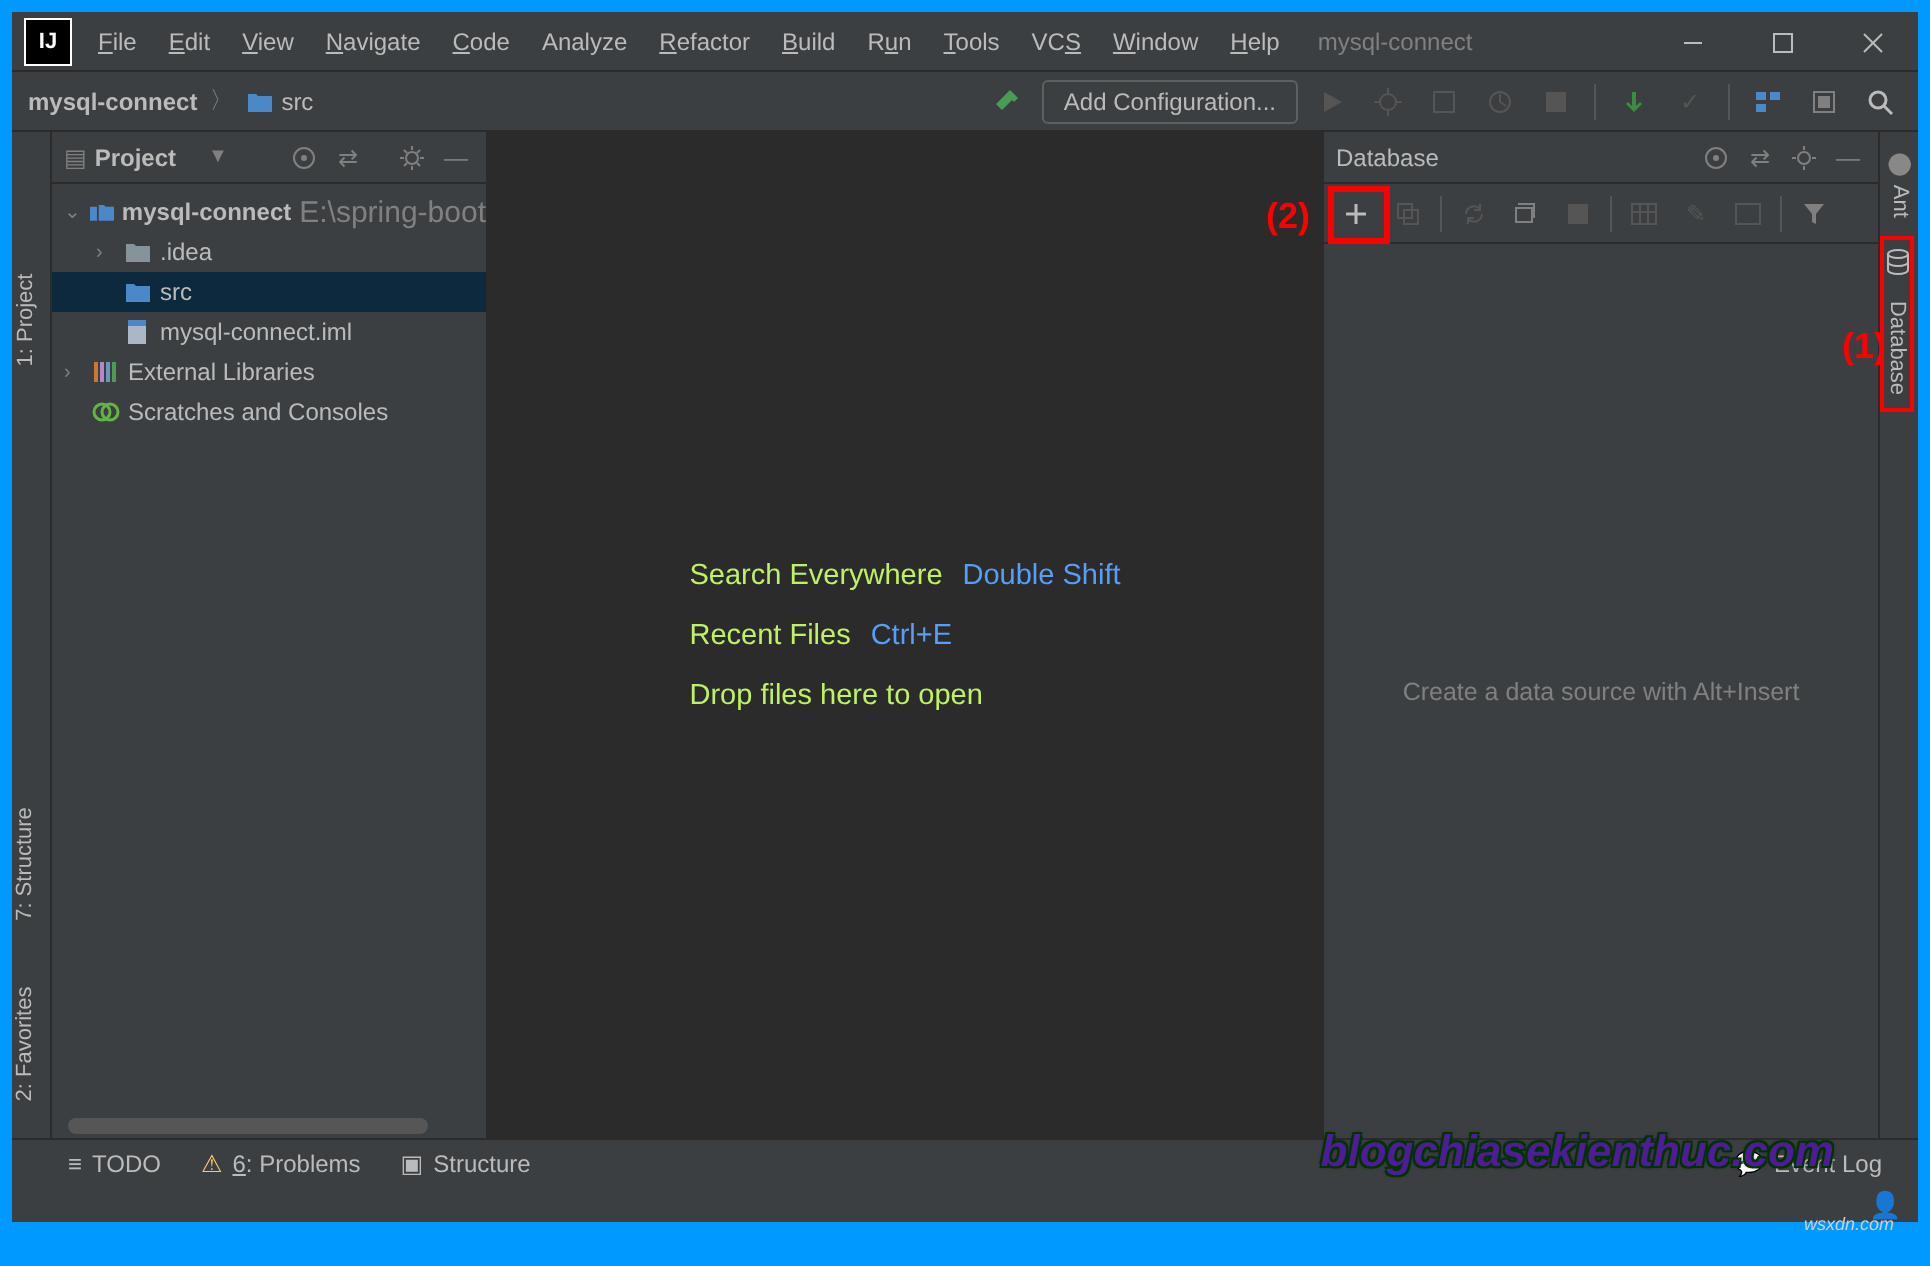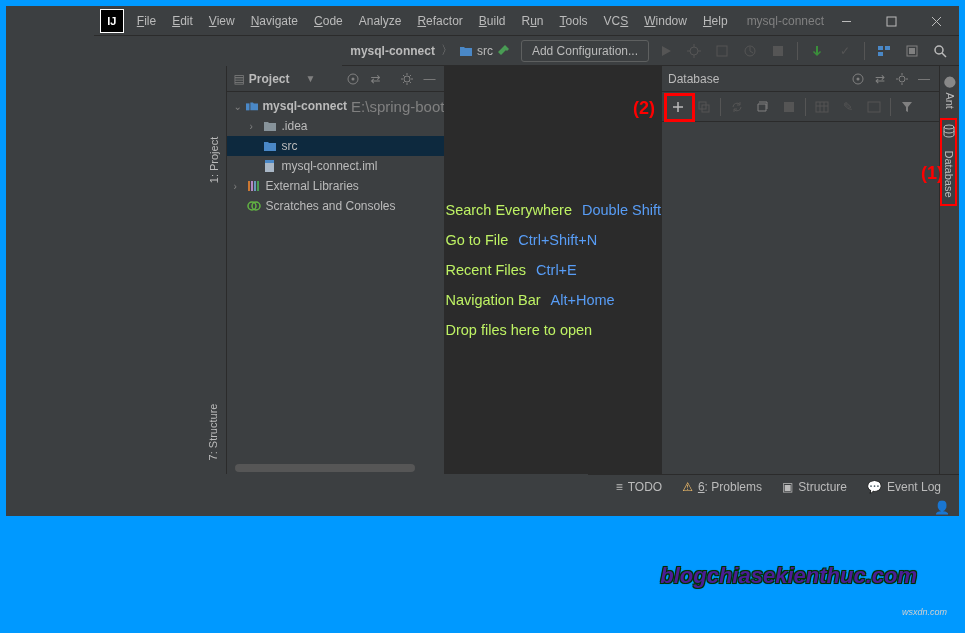--- a/index.html
+++ b/index.html
@@ -1,17 +1,17 @@
 <!DOCTYPE html>
 <html><head>
 <meta charset="utf-8">
 <style>
 * { box-sizing: border-box; margin: 0; padding: 0; font-family: "Segoe UI", Arial, sans-serif; }
 body { background: #0099ff; width: 965px; height: 633px; overflow: hidden; position: relative; }
-.window { position: absolute; left: 6px; top: 6px; width: 953px; height: 510px; background: #3c3f41; display: flex; flex-direction: column; color: #bbbbbb; font-size: 12px; align-items: flex-end; }
+.window { position: absolute; left: 6px; top: 6px; width: 953px; height: 605px; background: #3c3f41; display: flex; flex-direction: column; color: #bbbbbb; font-size: 12px; }
 .titlebar { height: 30px; background: #3c3f41; display: flex; align-items: stretch; border-bottom: 1px solid #2b2b2b; }
 .app-icon { width: 24px; height: 24px; background: #000; color: #fff; font-weight: bold; font-size: 11px; display:flex; align-items:center; justify-content:center; margin:3px 6px 3px 6px; border:1px solid #fff; }
 .menus { display: flex; align-items: center; flex: 1; gap: 2px; }
 .menu-item { padding: 0 7px; height: 30px; line-height: 30px; cursor: default; color: #bbbbbb; }
 .menu-item u { text-decoration: underline; }
 .project-name-title { color: #808080; margin-left: 10px; }
 .window-controls { display: flex; }
 .win-btn { width: 45px; height: 30px; display: flex; align-items: center; justify-content: center; color: #bbbbbb; }
 .win-btn svg { width: 11px; height: 11px; }
 .navbar { height: 30px; background: #3c3f41; display: flex; align-items: center; padding: 0 8px; border-bottom: 1px solid #2b2b2b; }
@@ -303,30 +303,22 @@
       </div>
     </div>
 
     <div class="editor-area">
       <div class="tips">
         <div class="row">
             <span class="label">Search Everywhere</span> 
             <span class="key">Double Shift</span>
           </div>
         <div class="row">
-            <span class="label">Go to File</span> 
-            <span class="key">Ctrl+Shift+N</span>
-          </div>
-        <div class="row">
             <span class="label">Recent Files</span> 
             <span class="key">Ctrl+E</span>
-          </div>
-        <div class="row">
-            <span class="label">Navigation Bar</span> 
-            <span class="key">Alt+Home</span>
           </div>
         <div class="row">
             <span class="label">Drop files here to open</span>
           </div>
       </div>
     </div>
 
     <div class="db-panel">
       <div class="db-header">
         <span style="flex:1">Database</span>
@@ -396,20 +388,23 @@
               <rect x="1" y="1" width="12" height="10" fill="none" stroke="currentColor"></rect>
             </svg>
           </div>
         <div class="db-tb-sep"></div>
         <div class="db-tb-btn" style="color:#808080">
             <svg width="12" height="12" viewBox="0 0 12 12">
               <path d="M1 1h10L7 6v5l-2-1V6z" fill="currentColor"></path>
             </svg>
           </div>
       </div>
+      <div class="db-body">
+        <span>Create a data source with Alt+Insert</span>
+      </div>
     </div>
 
     <div class="right-gutter">
       <div class="gutter-tab-r">
         <span style="color:#888">⬤</span>
         <span>Ant</span>
       </div>
       <div class="gutter-tab-db">
         <span class="db-icon-small">
             <svg width="12" height="14" viewBox="0 0 12 14">

